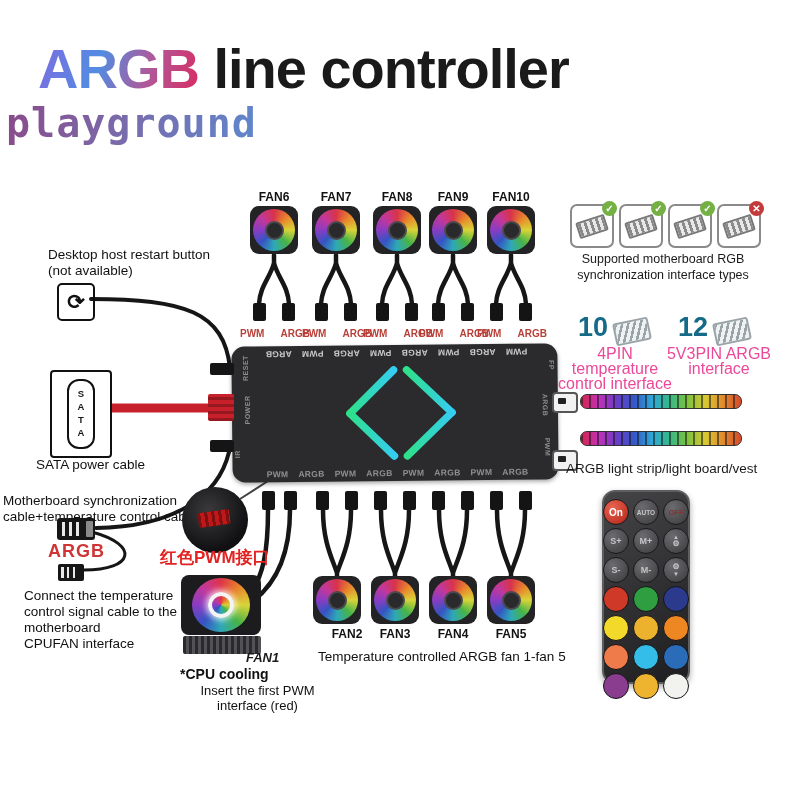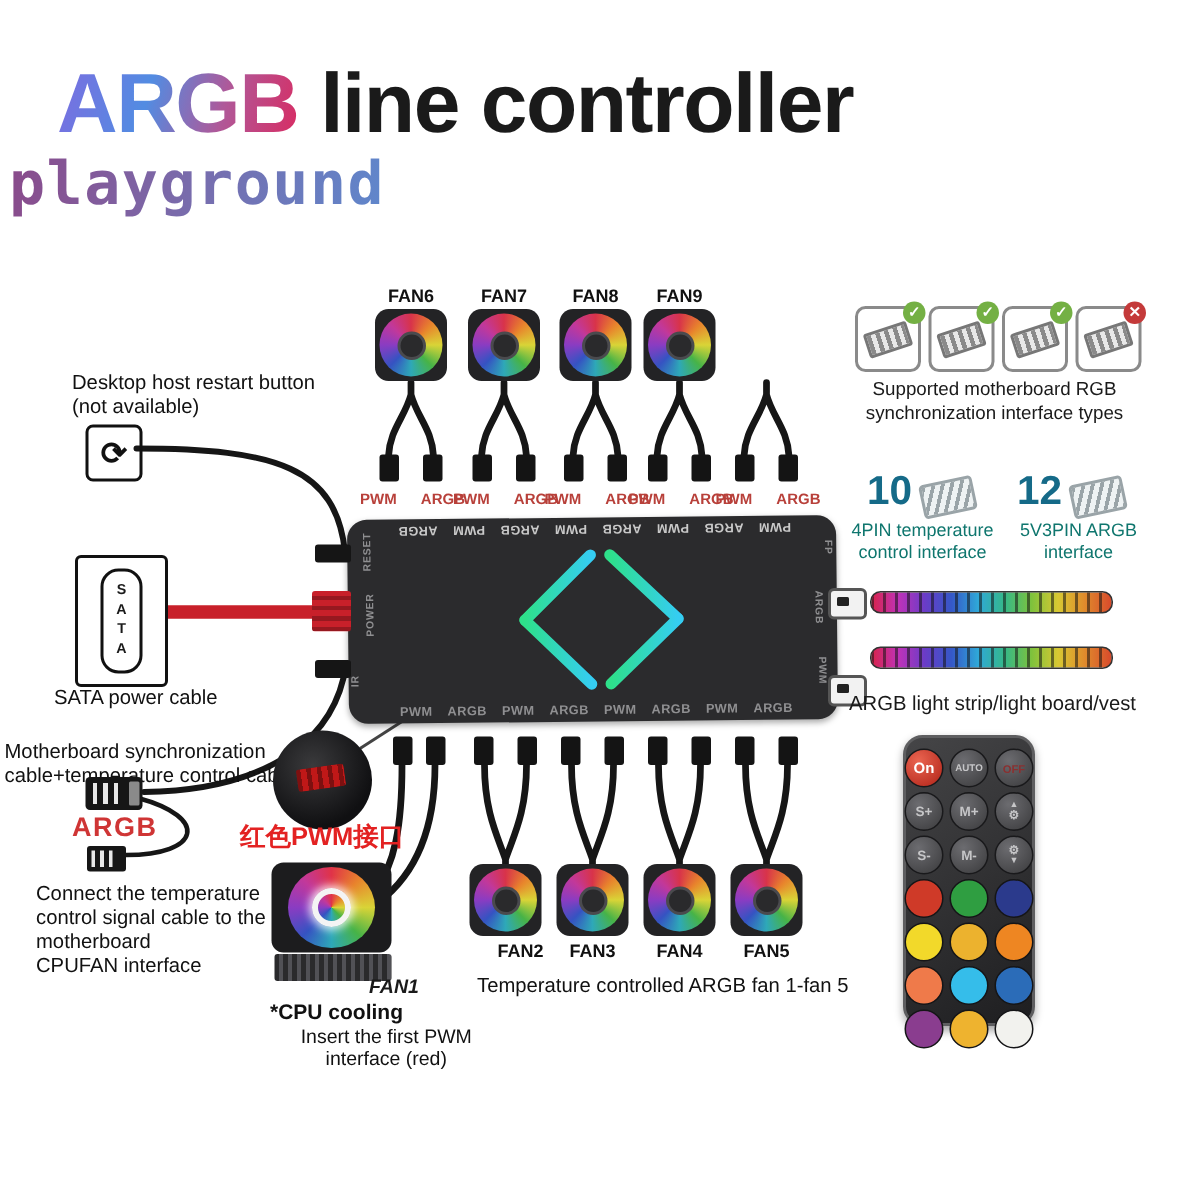--- a/index.html
+++ b/index.html
@@ -50,21 +50,21 @@
     display:flex;align-items:center;justify-content:center;}
   .mb-pins{width:26px;height:13px;border:2px solid #777;border-radius:2px;transform:rotate(-18deg);
     background:repeating-linear-gradient(90deg,#8a8a8a 0 3px,#e8e8e8 3px 6px);}
   .badge{position:absolute;top:-5px;right:-5px;width:15px;height:15px;border-radius:50%;
     color:#fff;font-size:10px;line-height:15px;text-align:center;font-weight:bold;}
   .badge.ok{background:#74b044;}
   .badge.no{background:#c43a3a;}
 
   
   .count{font-size:27px;font-weight:bold;color:#156a88;}
-  .if-label{font-size:12px;line-height:15px;color:#0f766e;text-align:center;}
+  .if-label{font-size:16px;line-height:15px;color:#ec4899;text-align:center;}
   .if-icon{width:32px;height:19px;border:2px solid #9aa4a8;border-radius:3px;transform:rotate(-12deg);
     background:repeating-linear-gradient(115deg,#9aa4a8 0 2.5px,#eef2f3 2.5px 6px);}
 
   
   .strip{width:160px;height:13px;border-radius:7px;border:1px solid #333;
     background:linear-gradient(90deg,#d8244a,#c032b8,#6a3cc8,#3558c8,#2fa8d8,#35b888,#7ec23c,#d8c832,#e08a2c,#d84a2c);}
   .strip::before{content:"";display:block;height:100%;border-radius:7px;
     background:repeating-linear-gradient(90deg,rgba(20,20,20,.55) 0 2px,transparent 2px 8px);}
   .strip-conn{width:22px;height:17px;background:#f2f2f2;border:2px solid #555;border-radius:4px;position:relative;}
   .strip-conn::before{content:"";position:absolute;left:4px;top:4px;width:8px;height:6px;background:#222;border-radius:1px;}
@@ -188,20 +188,24 @@
     <div class="fan"></div>
   </div>
   <div class="abs fan-unit" style="left:369px;top:190px;">
     <div class="fan-label">FAN8</div>
     <div class="fan"></div>
   </div>
   <div class="abs fan-unit" style="left:425px;top:190px;">
     <div class="fan-label">FAN9</div>
     <div class="fan"></div>
   </div>
+  <div class="abs fan-unit" style="left:483px;top:190px;">
+    <div class="fan-label">FAN10</div>
+    <div class="fan"></div>
+  </div>
 
   <div class="abs port-pair" style="left:240px;top:328px;">
     <span>PWM</span>
       <span>ARGB</span>
   </div>
   <div class="abs port-pair" style="left:302px;top:328px;">
     <span>PWM</span>
       <span>ARGB</span>
   </div>
   <div class="abs port-pair" style="left:363px;top:328px;">

